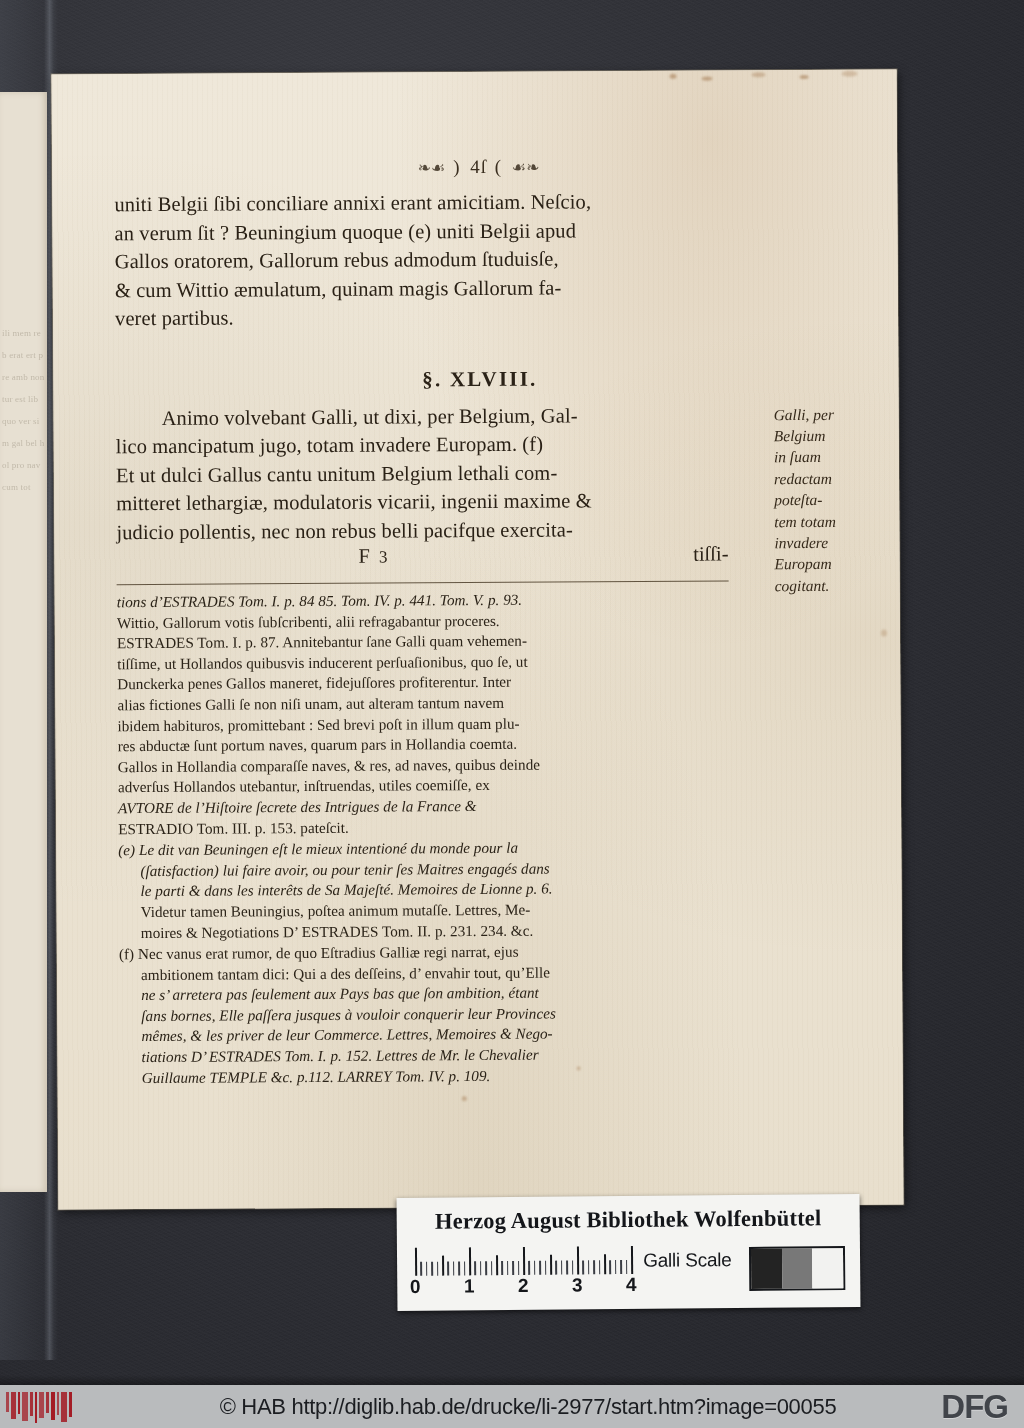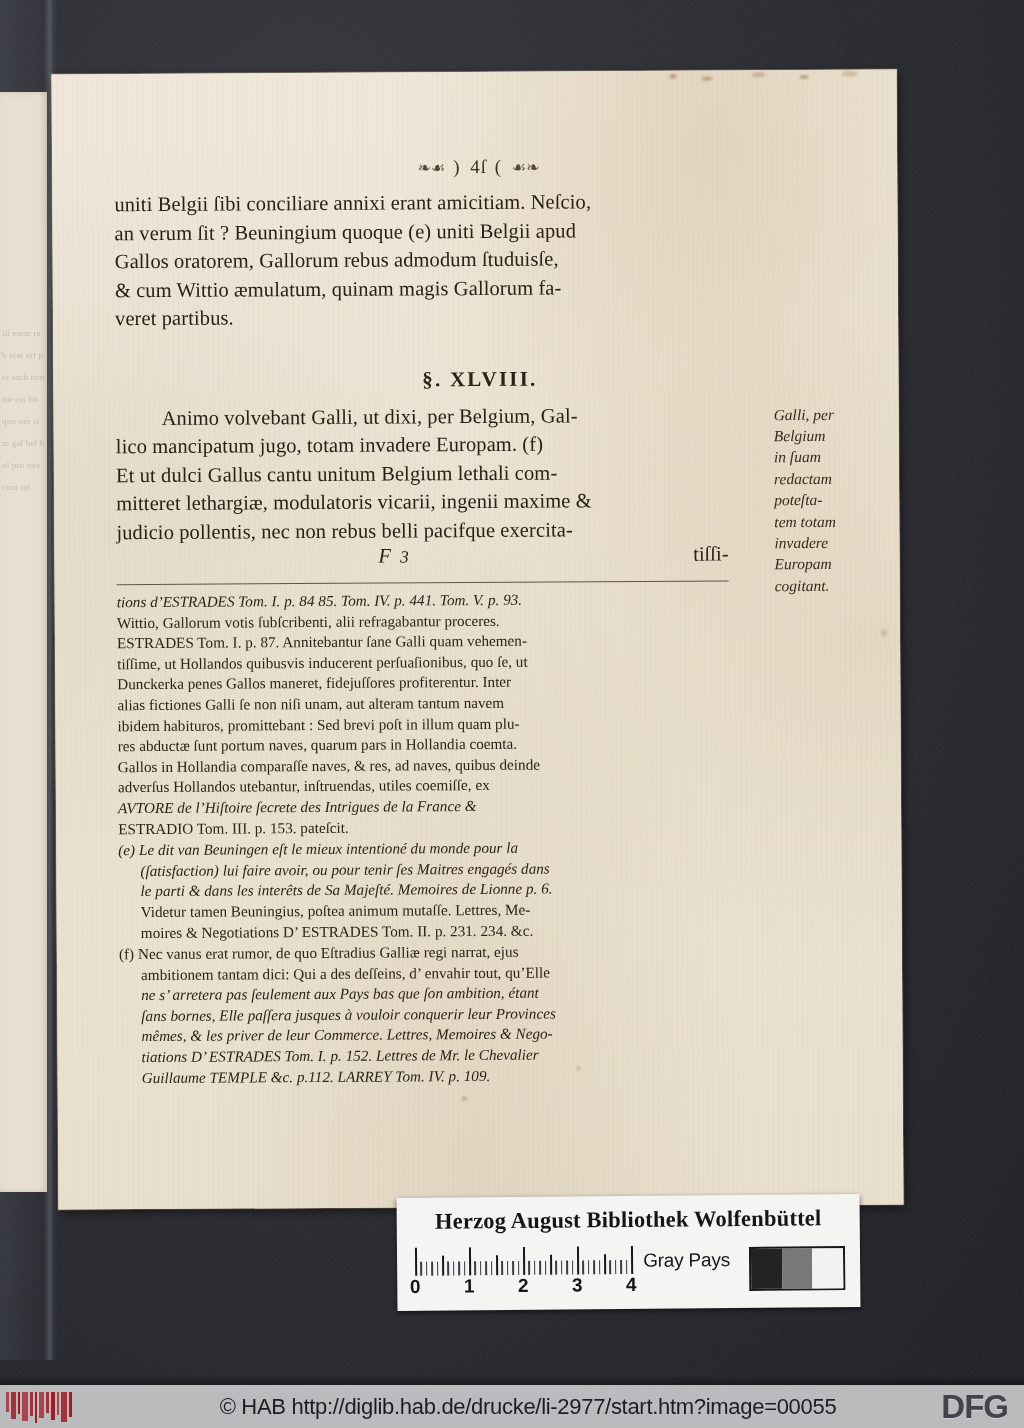--- a/index.html
+++ b/index.html
@@ -132,21 +132,21 @@
     white-space:nowrap;
   }
 
   
   #sig-line{
     position:relative;
     width:612px;
     height:30px;
     font-size:20.5px;
   }
-  #sig-mark{ position:absolute; left:262px; top:0; letter-spacing:2px;font-style:italic; }
+  #sig-mark{ position:absolute; left:242px; top:0; letter-spacing:2px; }
   #sig-mark .three{ font-size:17px; }
   #catchword{ position:absolute; right:0; top:0; }
 
   #rule{
     width:612px;height:0;
     border-top:1.6px solid #4a3c28;
     margin:8px 0 7px 0;
     opacity:.85;
   }
 
@@ -415,21 +415,21 @@
         </div>
       <div class="nums" id="ruler-nums">
           <span style="left: 0px;">0</span>
           <span style="left: 54px;">1</span>
           <span style="left: 108px;">2</span>
           <span style="left: 162px;">3</span>
           <span style="left: 216px;">4</span>
         </div>
     </div>
 
-    <div id="grayscale-label">Gray Pays</div>
+    <div id="grayscale-label">Galli Scale</div>
     <div id="grayscale-patches">
         <div style="background: rgb(35, 35, 35);"></div>
         <div style="background: rgb(120, 120, 120);"></div>
         <div style="background: rgb(242, 242, 240);"></div>
       </div>
   </div>
 </div>
 
 <div id="footer-shadow"></div>
 <div id="footer">

